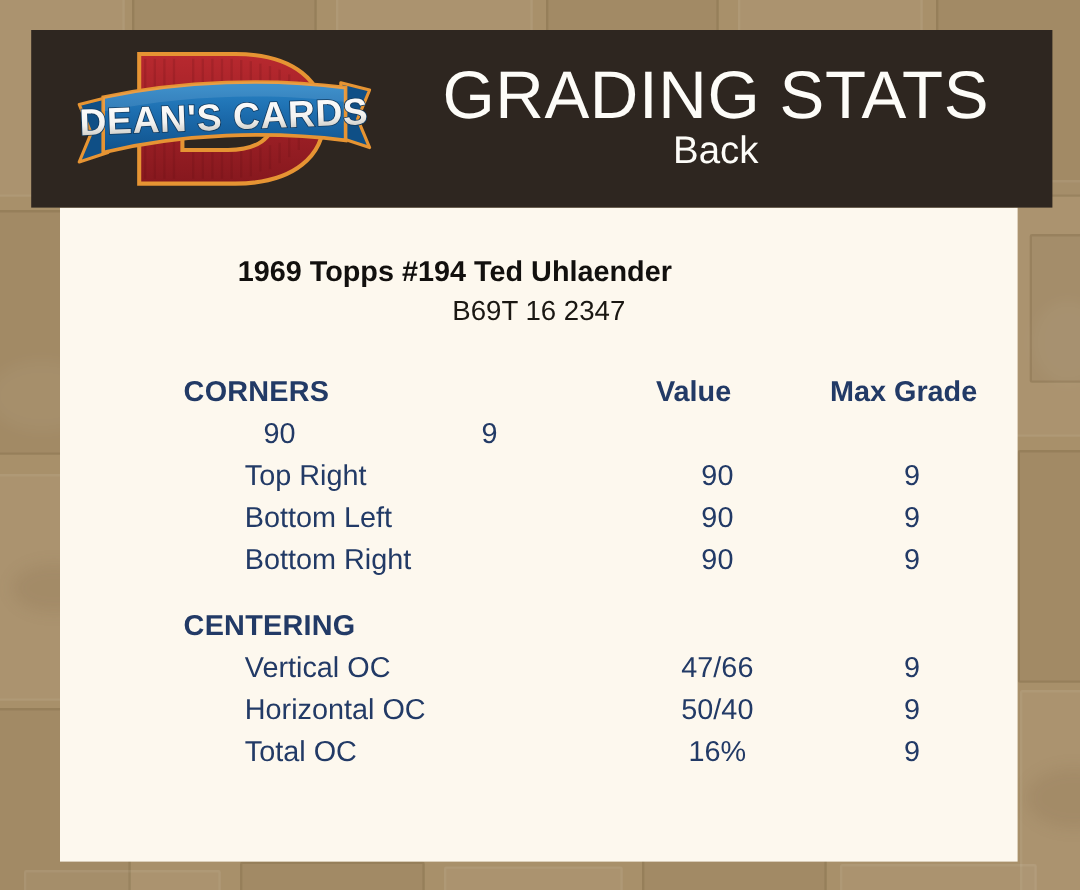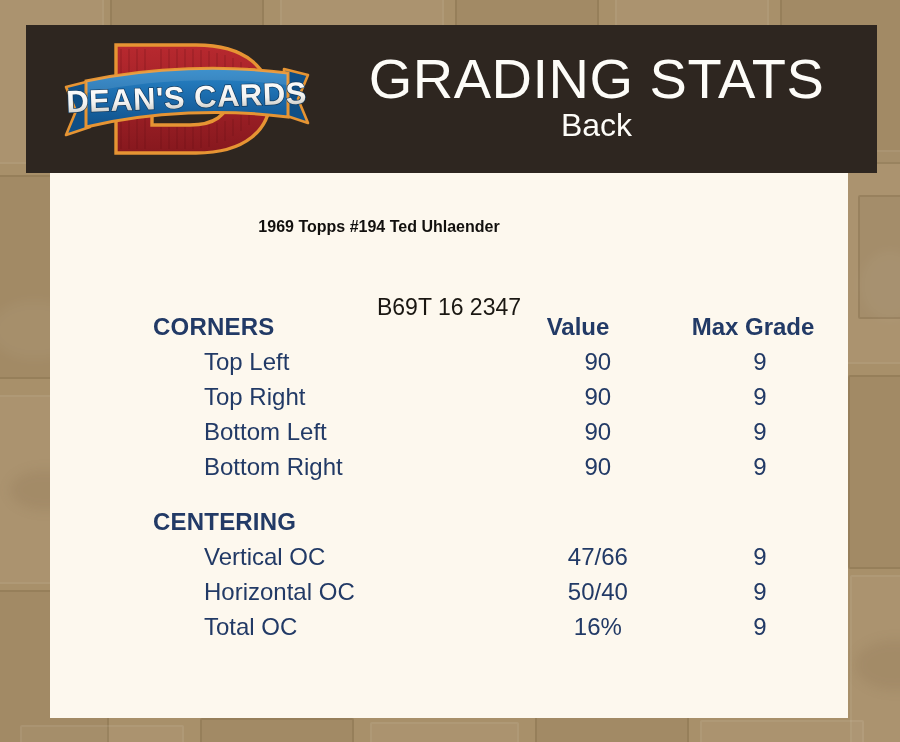--- a/index.html
+++ b/index.html
@@ -108,37 +108,36 @@
   }
 
   
   #card-title {
     position: absolute;
     left: 0;
     top: 39px;
     width: 658px;
     text-align: center;
     color: #12100e;
-    font-size: 16px;
+    font-size: 24px;
     font-weight: bold;
     line-height: 30px;
     white-space: nowrap;
   }
   #card-code {
     position: absolute;
     left: 0;
     top: 71px;
     width: 798px;
     text-align: center;
     color: #1a1712;
     font-size: 23px;
     font-weight: 400;
     line-height: 30px;
     white-space: nowrap;
-    margin-top: 48px;
   }
 
   
   #stats {
     position: absolute;
     left: 103px;
     top: 136px;
     width: 695px;
     color: #223a66;
   }
@@ -305,21 +304,20 @@
     <div id="card-code">B69T 16 2347</div>
 
     <div id="stats">
 
     <div class="stat-row section-row">
           <div class="col-label">CORNERS</div>
           <div class="col-value">Value</div>
           <div class="col-grade">Max Grade</div>
         </div>
         <div class="stat-row data-row">
-          <div class="col-label">Top Left</div>
           <div class="col-value">90</div>
           <div class="col-grade">9</div>
         </div>
         <div class="stat-row data-row">
           <div class="col-label">Top Right</div>
           <div class="col-value">90</div>
           <div class="col-grade">9</div>
         </div>
         <div class="stat-row data-row">
           <div class="col-label">Bottom Left</div>

